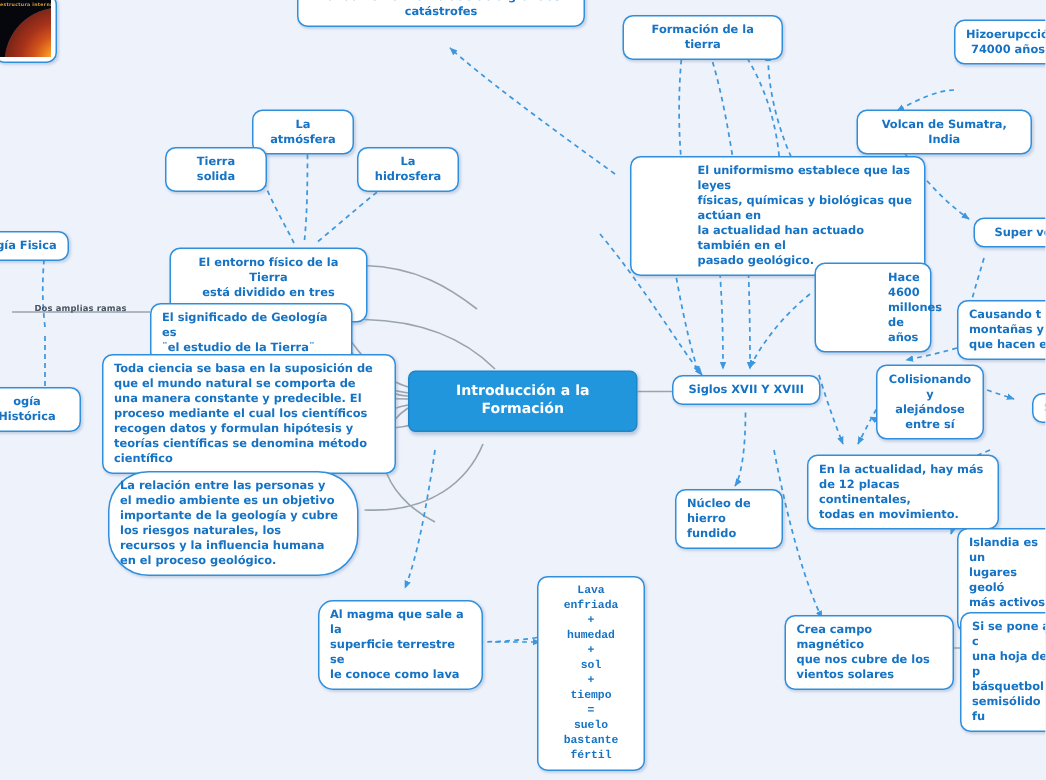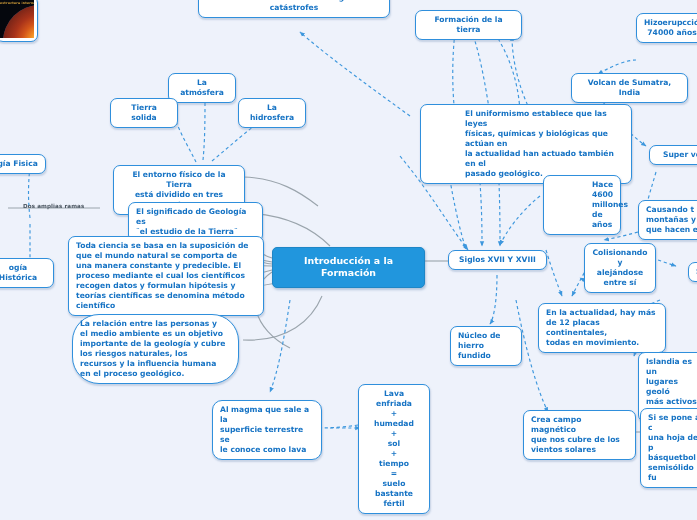--- a/index.html
+++ b/index.html
@@ -205,36 +205,36 @@
 74000 años</div>
 
   <div class="node ctr" style="left:168px; top:73px; width:68px;">La atmósfera</div>
 
   <div class="node ctr" style="left:110px; top:98px; width:68px;">Tierra solida</div>
 
   <div class="node ctr" style="left:238px; top:98px; width:68px;">La hidrosfera</div>
 
   <div class="node ctr" style="left:571px; top:73px; width:117px;">Volcan de Sumatra, India</div>
 
-  <div class="node lft" style="left:420px; top:104px; width:212px;padding-left:44px;">El uniformismo establece que las leyes
+  <div class="node lft" style="left:420px; top:104px; width:197px;padding-left:44px;">El uniformismo establece que las leyes
 físicas, químicas y biológicas que actúan en
 la actualidad han actuado también en el
 pasado geológico.</div>
 
   <div class="node ctr" style="left:-16px; top:154px; width:62px;">ogía Fisica</div>
 
   <div class="node ctr" style="left:649px; top:145px; width:66px;">Super vo</div>
 
   <div class="node ctr" style="left:113px; top:165px; width:132px;">El entorno físico de la Tierra
 está dividido en tres partes.</div>
 
   <div class="node lft" style="left:543px; top:175px; width:78px;padding-left:48px;">Hace 4600
 millones de años</div>
 
-  <div class="node lft" style="left:100px; top:202px; width:135px;margin-left:28px;">El significado de Geología es
+  <div class="node lft" style="left:100px; top:202px; width:135px;">El significado de Geología es
 ¨el estudio de la Tierra¨</div>
 
   <div class="node lft" style="left:638px; top:200px; width:72px;">Causando t
 montañas y
 que hacen e</div>
 
   <div class="node ctr" style="left:584px; top:243px; width:72px;">Colisionando y
 alejándose
 entre sí</div>
 
@@ -269,21 +269,21 @@
 hierro fundido</div>
 
   <div class="node lft" style="left:638px; top:352px; width:72px;">Islandia es un
 lugares geoló
 más activos d</div>
 
   <div class="node lft" style="left:212px; top:400px; width:110px;border-radius:10px;">Al magma que sale a la
 superficie terrestre se
 le conoce como lava</div>
 
-  <div class="node ctr" style="left:358px; top:384px; width:72px;">Lava enfriada
+  <div class="node ctr" style="left:358px; top:384px; width:72px;font-family:Liberation Mono, monospace;">Lava enfriada
 +
 humedad
 +
 sol
 +
 tiempo
 =
 suelo bastante
 fértil</div>
 

